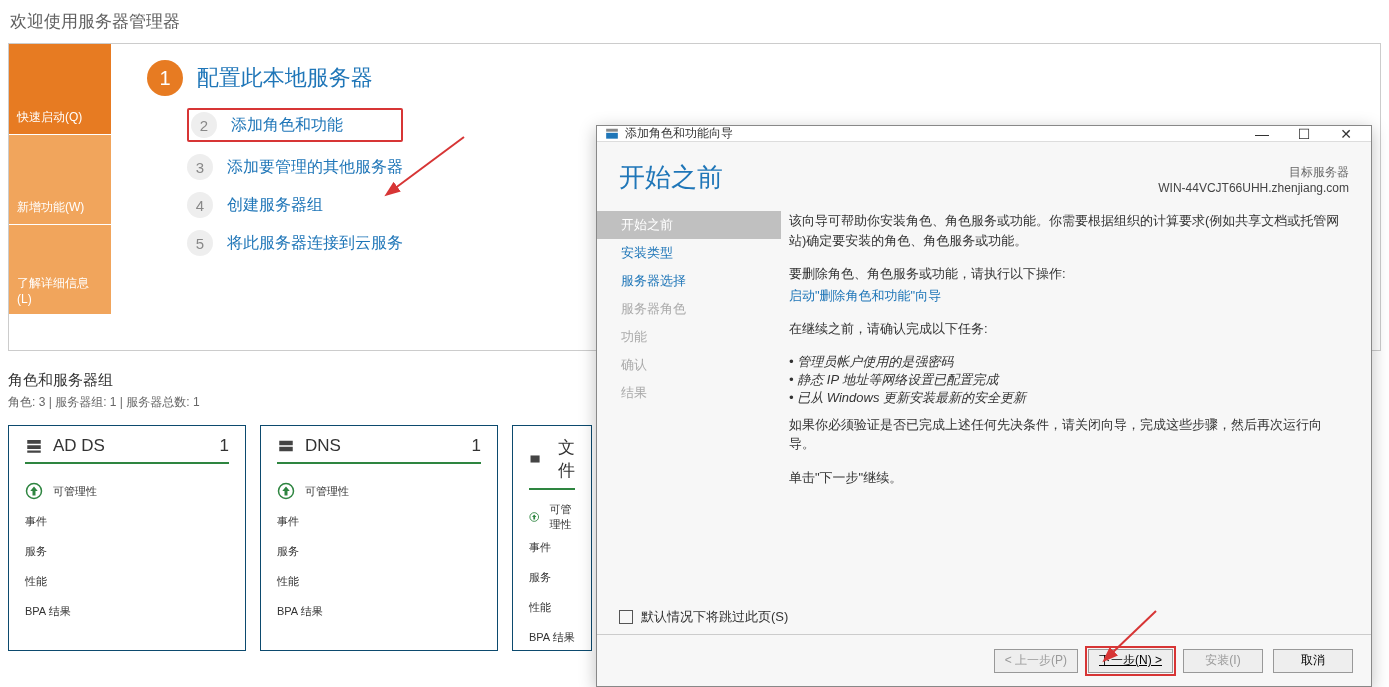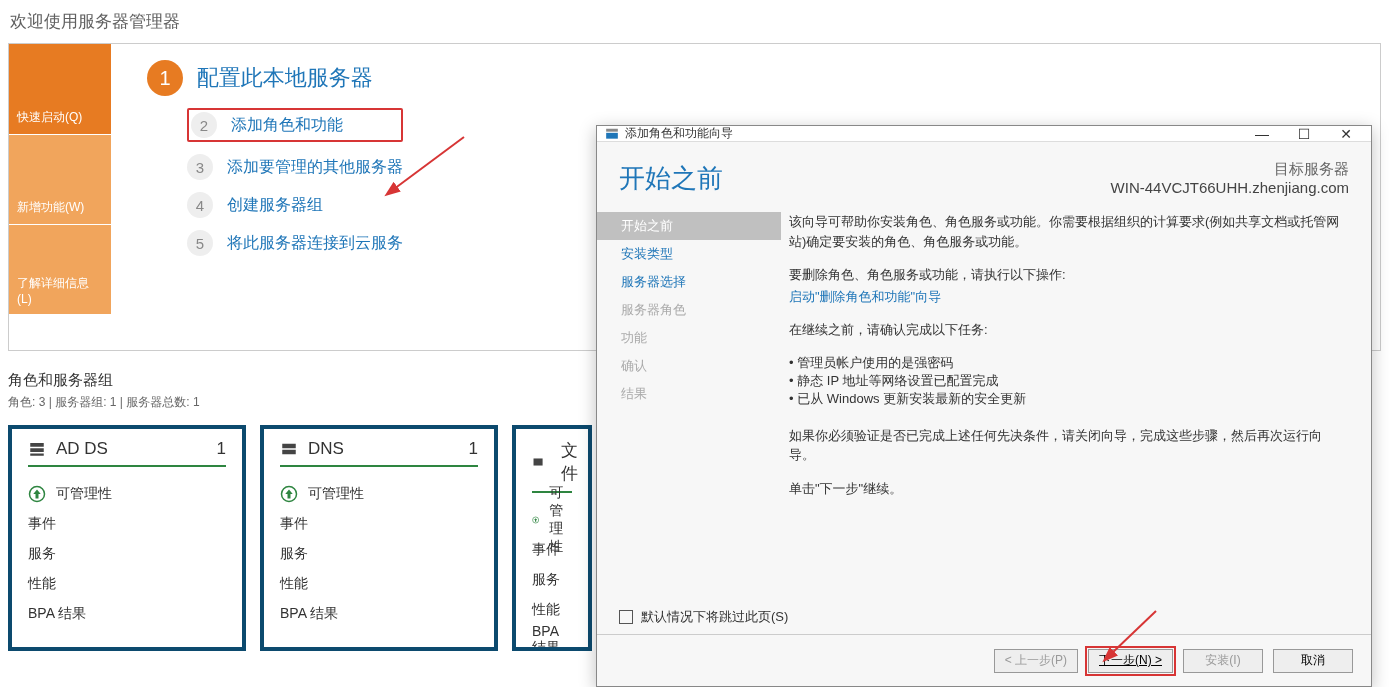--- a/index.html
+++ b/index.html
@@ -22,47 +22,47 @@
 .step-link { color: #1f76b8; font-size: 16px; cursor: pointer; }
 .highlight-step { border: 2px solid #d73535; padding: 2px 6px 2px 2px; border-radius: 2px; }
 
 
 .arrow1 { position: absolute; left: 375px; top: 85px; pointer-events: none; }
 
 .roles-section { margin: 20px 8px 8px 8px; }
 .roles-title { font-size: 15px; color: #333; }
 .roles-sub { font-size: 12px; color: #666; margin-top: 4px; }
 .tiles-row { display: flex; gap: 14px; margin-top: 14px; }
-.role-tile { width: 238px; height: 226px; border: 4px solid #0c4a6e; padding: 10px 16px; position: relative; }
+.role-tile { width: 238px; height: 226px; border: 1px solid #0c4a6e; padding: 10px 16px; position: relative; }
 .role-head { display: flex; align-items: center; justify-content: space-between; font-size: 17px; padding-bottom: 6px; }
 .role-hr { border: none; border-top: 2px solid #2e8540; margin-bottom: 12px; }
 .role-icon { width: 18px; height: 18px; display: inline-block; fill: #444; }
-.role-line { display: flex; align-items: center; gap: 10px; height: 30px; font-size: 14px; }
+.role-line { display: flex; align-items: center; gap: 10px; height: 30px; font-size: 11px; }
 .up-icon { width: 18px; height: 18px; fill: #2e8540; }
 
 
 .wizard { position: absolute; left: 596px; top: 125px; width: 776px; height: 562px; background: #f7f7f7; border: 1px solid #888; box-shadow: 0 4px 16px rgba(0,0,0,.25); }
 .titlebar { height: 16px; display: flex; align-items: center; justify-content: space-between; padding: 0 4px 0 8px; border-bottom: 1px solid #ddd; background: #fff; }
 .tb-left { display: flex; align-items: center; gap: 6px; font-size: 12px; }
 .tb-right { display: flex; }
 .tb-btn { width: 42px; height: 24px; display: flex; align-items: center; justify-content: center; cursor: pointer; font-size: 14px; }
 
 .wizard-body { display: flex; height: 490px; }
 .wiz-heading { font-size: 26px; color: #1f76b8; font-weight: 300; }
-.wiz-target { text-align: right; font-size: 15px; color: #666; }
+.wiz-target { text-align: right; font-size: 12px; color: #666; }
 .wiz-target b { color: #444; font-weight: normal; }
 .wiz-top { display: flex; justify-content: space-between; align-items: flex-end; padding: 18px 22px 0 22px; }
 .wiz-nav { width: 184px; padding: 16px 0 0 0; }
 .wiz-nav-item { padding: 5px 24px; font-size: 13px; color: #aaa; cursor: default; }
 .wiz-nav-item.done { color: #1f76b8; cursor: pointer; }
 .wiz-nav-item.active { background: #c0c0c0; color: #fff; }
 .wiz-content { flex: 1; padding: 16px 24px 8px 8px; font-size: 13px; color: #333; }
 .wiz-content p { margin-bottom: 14px; line-height: 1.5; }
 .wiz-content a { color: #1f76b8; cursor: pointer; }
-.wiz-content ul { list-style: none; margin-bottom: 18px; }
+.wiz-content ul { list-style: none; margin-bottom: 8px; font-style: italic; }
 .wiz-content li::before { content: "• "; }
 .wiz-footer { position: absolute; left: 0; right: 0; bottom: 0; height: 52px; border-top: 1px solid #ccc; display: flex; align-items: center; justify-content: flex-end; gap: 10px; padding: 8px 18px; }
 .wiz-skip { position: absolute; left: 22px; bottom: 60px; font-size: 13px; display: flex; align-items: center; gap: 8px; }
 .chk { width: 14px; height: 14px; border: 1px solid #555; display: inline-block; }
 .btn { min-width: 80px; height: 24px; border: 1px solid #999; background: #eee; font-size: 12px; cursor: pointer; display: inline-flex; align-items: center; justify-content: center; padding: 0 10px; }
 .btn:disabled, .btn.disabled { color: #999; cursor: default; }
 .btn-next-hl { outline: 2px solid #d73535; outline-offset: 1px; }
 .arrow2 { position: absolute; right: 210px; bottom: 20px; pointer-events: none; }
 </style>
 </head>

